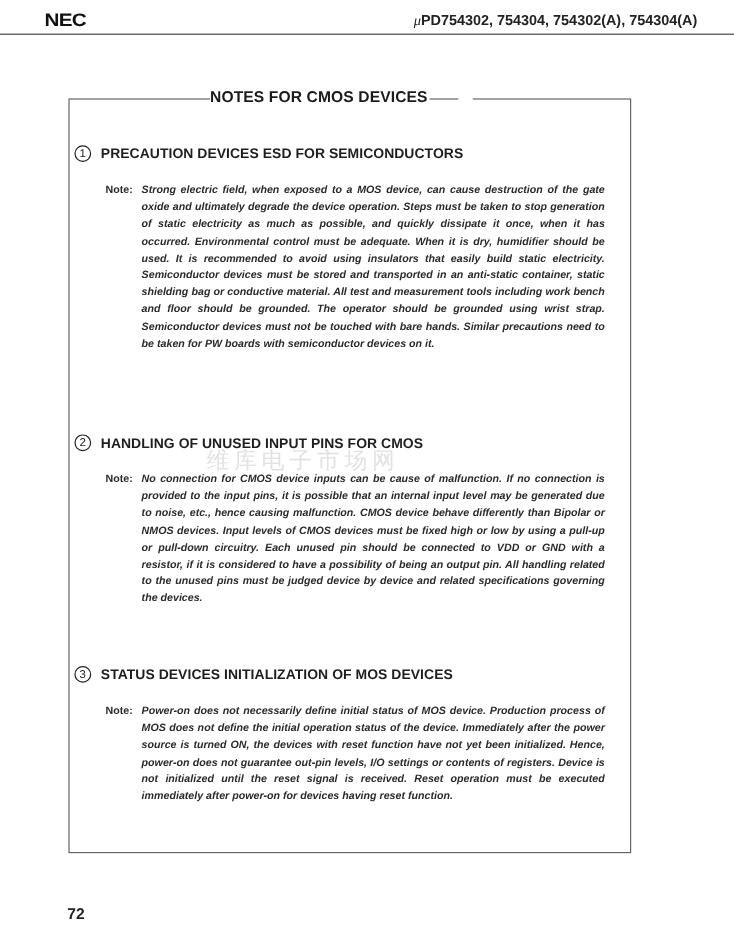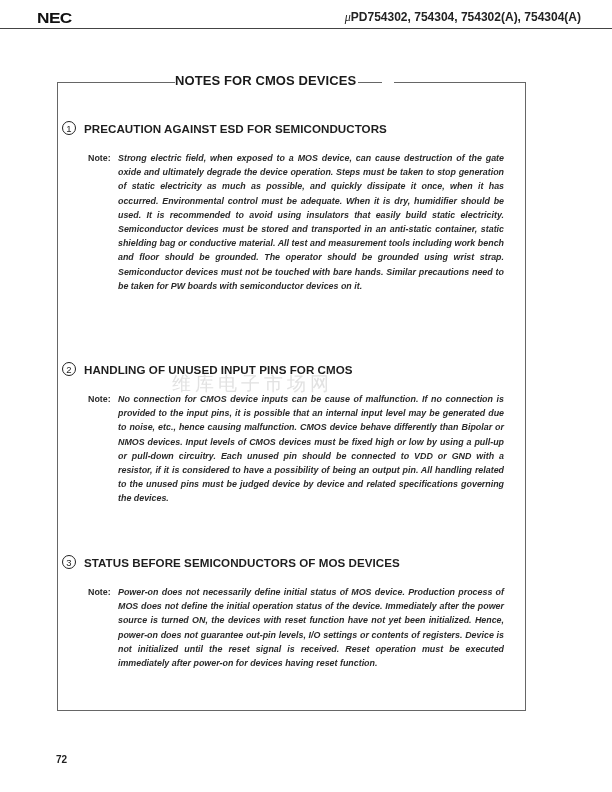--- a/index.html
+++ b/index.html
@@ -49,40 +49,40 @@
       font-weight: bold; font-size: 8.9px; line-height: 14.2px; color: #2a2a2a;
     }
     .note-label { position: absolute; left: 26px; top: 0; }
     .note-text { text-align: justify; width: 386px; font-style: italic; }
     .watermark {
       position: absolute; left: 172px; top: 371px;
       font-family: Liberation Serif, serif; font-size: 19px; color: #e2e2e2;
       letter-spacing: 4px; white-space: nowrap;
     }
     .page-num {
-      position: absolute; left: 56px; top: 754px; font-weight: bold; font-size: 10px; color: #222;
+      position: absolute; left: 56px; top: 754px; font-weight: bold; font-size: 13px; color: #222;
     }
   </style>
 </head>
 <body>
 
 <div class="header-logo">NEC</div>
 <div class="header-title"><span class="mu">μ</span><span>PD754302, 754304, 754302(A), 754304(A)</span></div>
 <div class="header-rule"></div>
 
 <div class="watermark">维库电子市场网</div>
 
 <div class="box"></div>
 <div class="box-title-gap"></div>
 <div class="box-title">NOTES FOR CMOS DEVICES</div>
 
 <div class="section" style="top:121px;">
   <div class="sec-head">
     <span class="circ">1</span>
-    <span>PRECAUTION AGAINST ESD FOR SEMICONDUCTORS</span>
+    <span>PRECAUTION DEVICES ESD FOR SEMICONDUCTORS</span>
   </div>
   <div class="note">
     <span class="note-label">Note:</span>
     <div class="note-text">Strong electric field, when exposed to a MOS device, can cause destruction of the gate oxide and ultimately degrade the device operation.  Steps must be taken to stop generation of static electricity as much as possible, and quickly dissipate it once, when it has occurred.  Environmental control must be adequate.  When it is dry, humidifier should be used.  It is recommended to avoid using insulators that easily build static electricity.  Semiconductor devices must be stored and transported in an anti-static container, static shielding bag or conductive material.  All test and measurement tools including work bench and floor should be grounded.  The operator should be grounded using wrist strap.  Semiconductor devices must not be touched with bare hands.  Similar precautions need to be taken for PW boards with semiconductor devices on it.</div>
   </div>
 </div>
 
 <div class="section" style="top:362px;">
   <div class="sec-head">
     <span class="circ">2</span>
@@ -90,21 +90,21 @@
   </div>
   <div class="note">
     <span class="note-label">Note:</span>
     <div class="note-text">No connection for CMOS device inputs can be cause of malfunction.  If no connection is provided to the input pins, it is possible that an internal input level may be generated due to noise, etc., hence causing malfunction.  CMOS device behave differently than Bipolar or NMOS devices.  Input levels of CMOS devices must be fixed high or low by using a pull-up or pull-down circuitry.  Each unused pin should be connected to VDD or GND with a resistor, if it is considered to have a possibility of being an output pin.  All handling related to the unused pins must be judged device by device and related specifications governing the devices.</div>
   </div>
 </div>
 
 <div class="section" style="top:555px;">
   <div class="sec-head">
     <span class="circ">3</span>
-    <span>STATUS BEFORE SEMICONDUCTORS OF MOS DEVICES</span>
+    <span>STATUS DEVICES INITIALIZATION OF MOS DEVICES</span>
   </div>
   <div class="note">
     <span class="note-label">Note:</span>
     <div class="note-text">Power-on does not necessarily define initial status of MOS device.  Production process of MOS does not define the initial operation status of the device.  Immediately after the power source is turned ON, the devices with reset function have not yet been initialized.  Hence, power-on does not guarantee out-pin levels, I/O settings or contents of registers.  Device is not initialized until the reset signal is received.  Reset operation must be executed immediately after power-on for devices having reset function.</div>
   </div>
 </div>
 
 <div class="page-num">72</div>
 
 </body></html>

